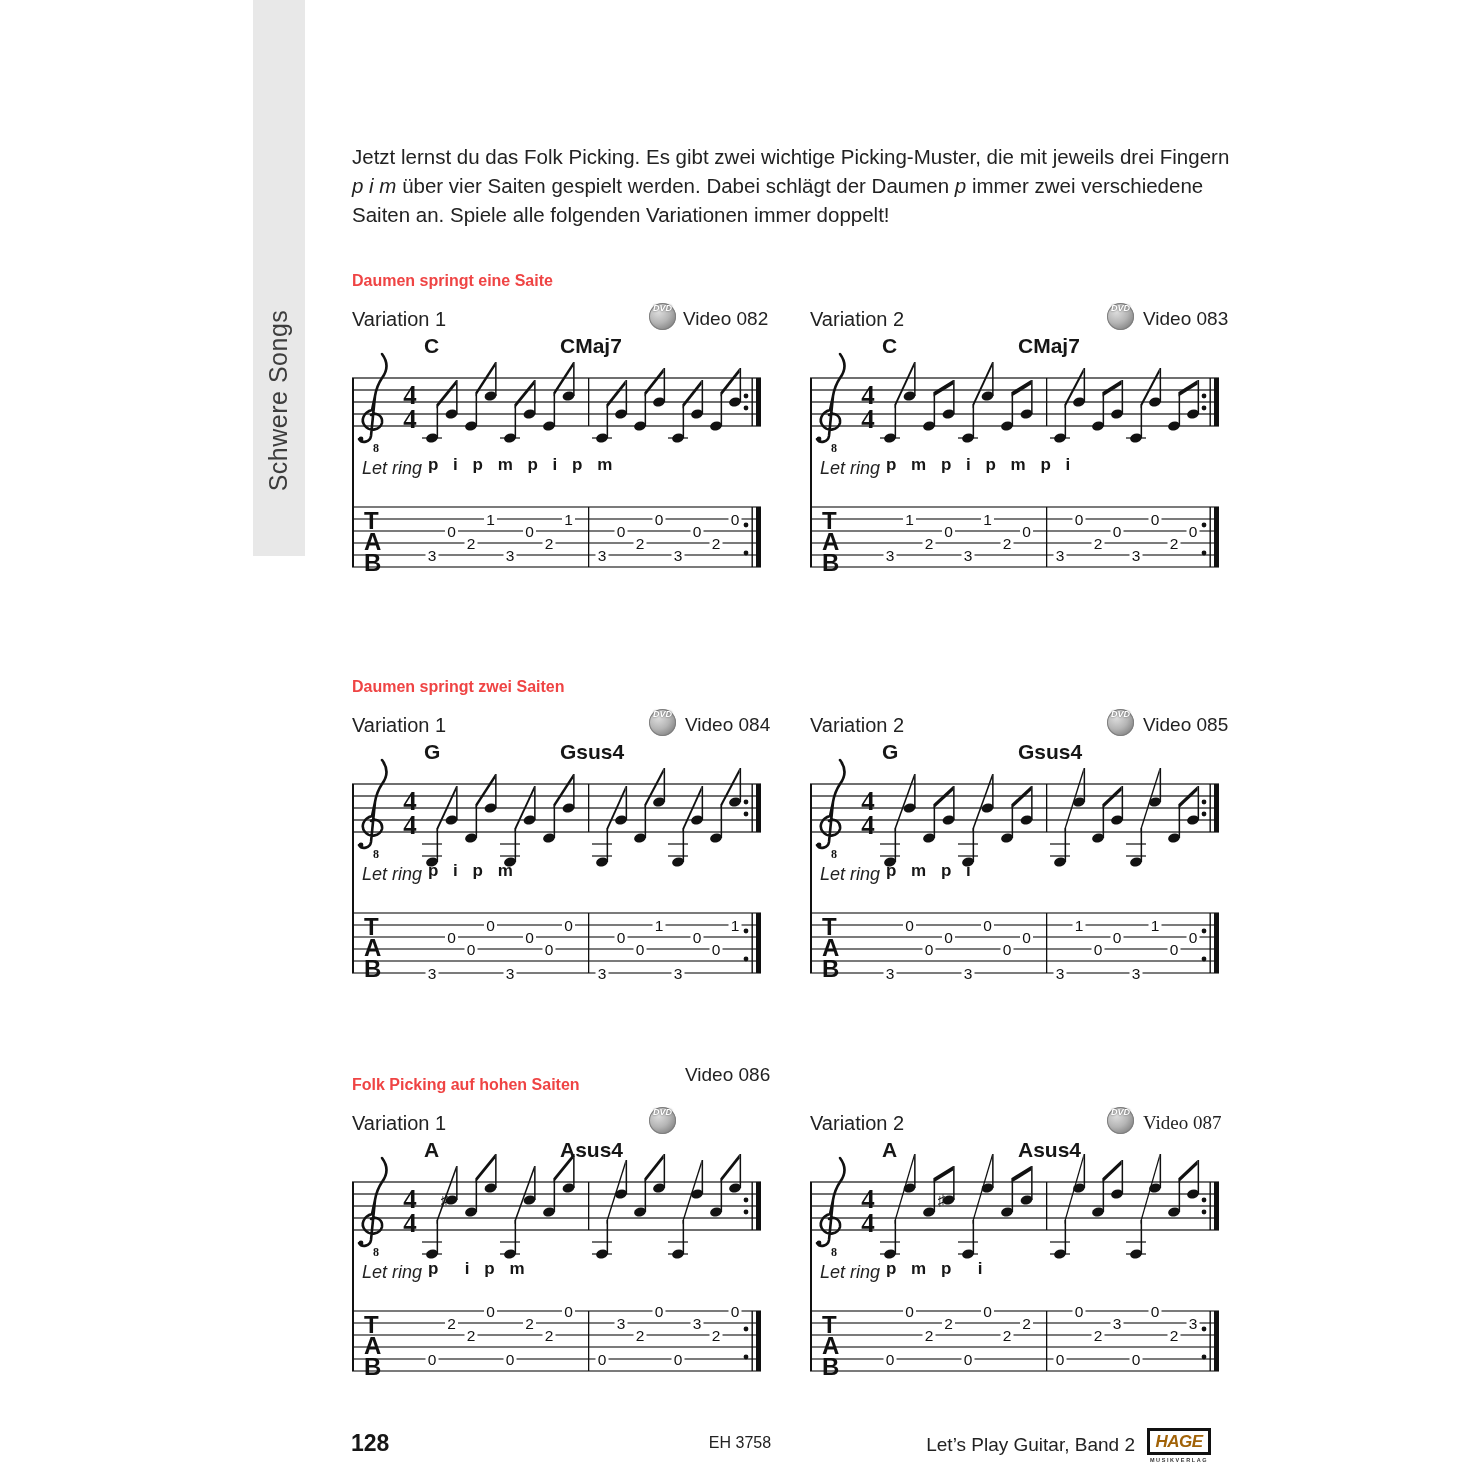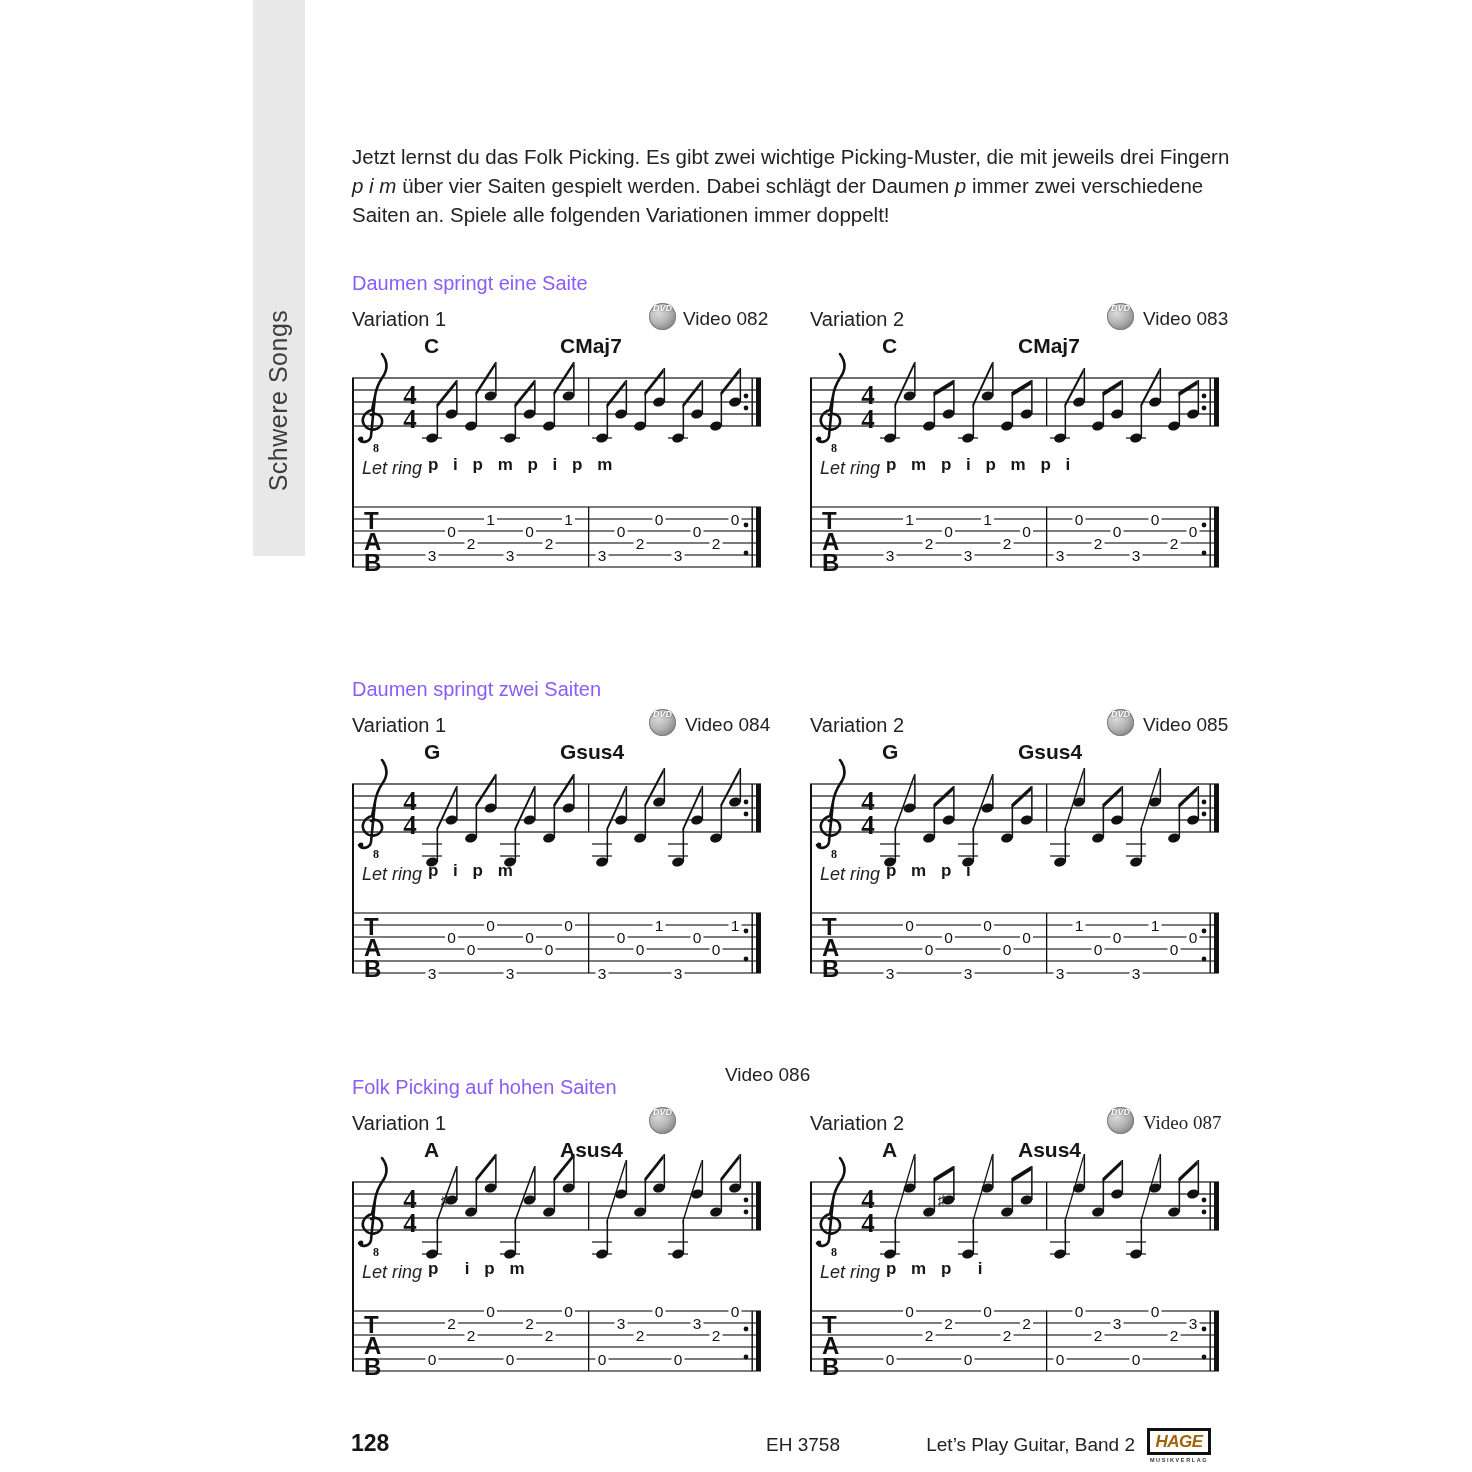--- a/index.html
+++ b/index.html
@@ -25,21 +25,21 @@
     position:absolute; left:351px; top:66px;
     font-size:47px; font-weight:800; letter-spacing:-1px; color:#161616;
   }
   #intro {
     position:absolute; left:352px; top:142px; width:878px;
     font-size:20.5px; line-height:29px; color:#222;
   }
   #intro i { font-style:italic; }
   .section-heading {
     position:absolute; left:352px;
-    font-size:20px; font-weight:400; color:#8b5cf6;
+    font-size:16px; font-weight:700; color:#ef4444;
   }
   .variation-label { position:absolute; font-size:20px; color:#222; }
   .video-label { position:absolute; font-size:19px; color:#222; }
   .dvd-icon {
     position:absolute; width:27px; height:27px; border-radius:50%;
     background:radial-gradient(circle at 35% 32%, #dedede 0%, #b5b5b5 45%, #8a8a8a 75%, #a0a0a0 100%);
     display:flex; align-items:flex-start; justify-content:center;
     box-shadow:inset 0 0 0 1px #7e7e7e;
   }
   .dvd-icon span {
@@ -48,21 +48,21 @@
   }
   .chord-label { position:absolute; font-size:21px; font-weight:800; color:#161616; }
   .letring-label { position:absolute; font-size:18px; font-style:italic; color:#222; }
   .fingering-label {
     position:absolute; font-size:17px; font-weight:700; color:#161616;
     letter-spacing:3px; word-spacing:4px; white-space:pre;
   }
   .system-line { position:absolute; width:2px; background:#111; }
   .staff-svg, .tab-svg { position:absolute; }
   #footer-page-number { position:absolute; left:351px; top:1430px; font-size:23px; font-weight:800; color:#161616; }
-  #footer-catalog { position:absolute; left:640px; top:1434px; width:200px; text-align:right; font-size:19px; color:#222; }
+  #footer-catalog { position:absolute; left:640px; top:1434px; width:200px; text-align:center; font-size:16px; color:#222; }
   #footer-book { position:absolute; left:900px; top:1434px; width:235px; text-align:right; font-size:19px; color:#222; }
   #publisher-logo {
     position:absolute; left:1147px; top:1428px; width:64px; height:27px;
     border:3px solid #111; display:flex; align-items:center; justify-content:center;
     background:#fff;
   }
   #publisher-logo span { font-size:17px; font-weight:800; font-style:italic; color:#a16207; letter-spacing:-0.5px; }
   #publisher-sub {
     position:absolute; left:1147px; top:1457px; width:64px; text-align:center;
     font-size:5.5px; letter-spacing:1.6px; color:#333; font-weight:700;
@@ -584,21 +584,21 @@
           <rect x="376.5" y="21" width="13" height="15" fill="#ffffff"></rect>
           <text x="383" y="34.5" font-size="15.5" font-weight="500" text-anchor="middle" fill="#111111" font-family="Liberation Sans, sans-serif">0</text>
         </svg>
       </div>
       <div class="system-line" style="left: 810px; top: 784px; height: 189px;"></div>
       <div class="section-heading" style="left: 352px; top: 1076px;">Folk Picking auf hohen Saiten</div>
       <div class="variation-label" style="left: 352px; top: 1112px;">Variation 1</div>
       <div class="dvd-icon" style="left: 649px; top: 1107px;">
         <span>DVD</span>
       </div>
-      <div class="video-label" style="left: 685px; top: 1064px; margin-left: 40px;">Video 086</div>
+      <div class="video-label" style="left: 685px; top: 1064px;">Video 086</div>
       <div class="chord-label" style="left: 424px; top: 1138px;">A</div>
       <div class="chord-label" style="left: 560px; top: 1138px;">Asus4</div>
       <div class="staff-svg-wrap" style="left: 352px; top: 1142px; position: absolute;">
         <svg class="staff-svg" width="412" height="130" viewBox="0 0 412 130" xmlns="http://www.w3.org/2000/svg">
           <rect x="0" y="39.4" width="409" height="1.2" fill="#111111"></rect>
           <rect x="0" y="51.4" width="409" height="1.2" fill="#111111"></rect>
           <rect x="0" y="63.4" width="409" height="1.2" fill="#111111"></rect>
           <rect x="0" y="75.4" width="409" height="1.2" fill="#111111"></rect>
           <rect x="0" y="87.4" width="409" height="1.2" fill="#111111"></rect>
           <rect x="0" y="40" width="1.8" height="48" fill="#111111"></rect>

